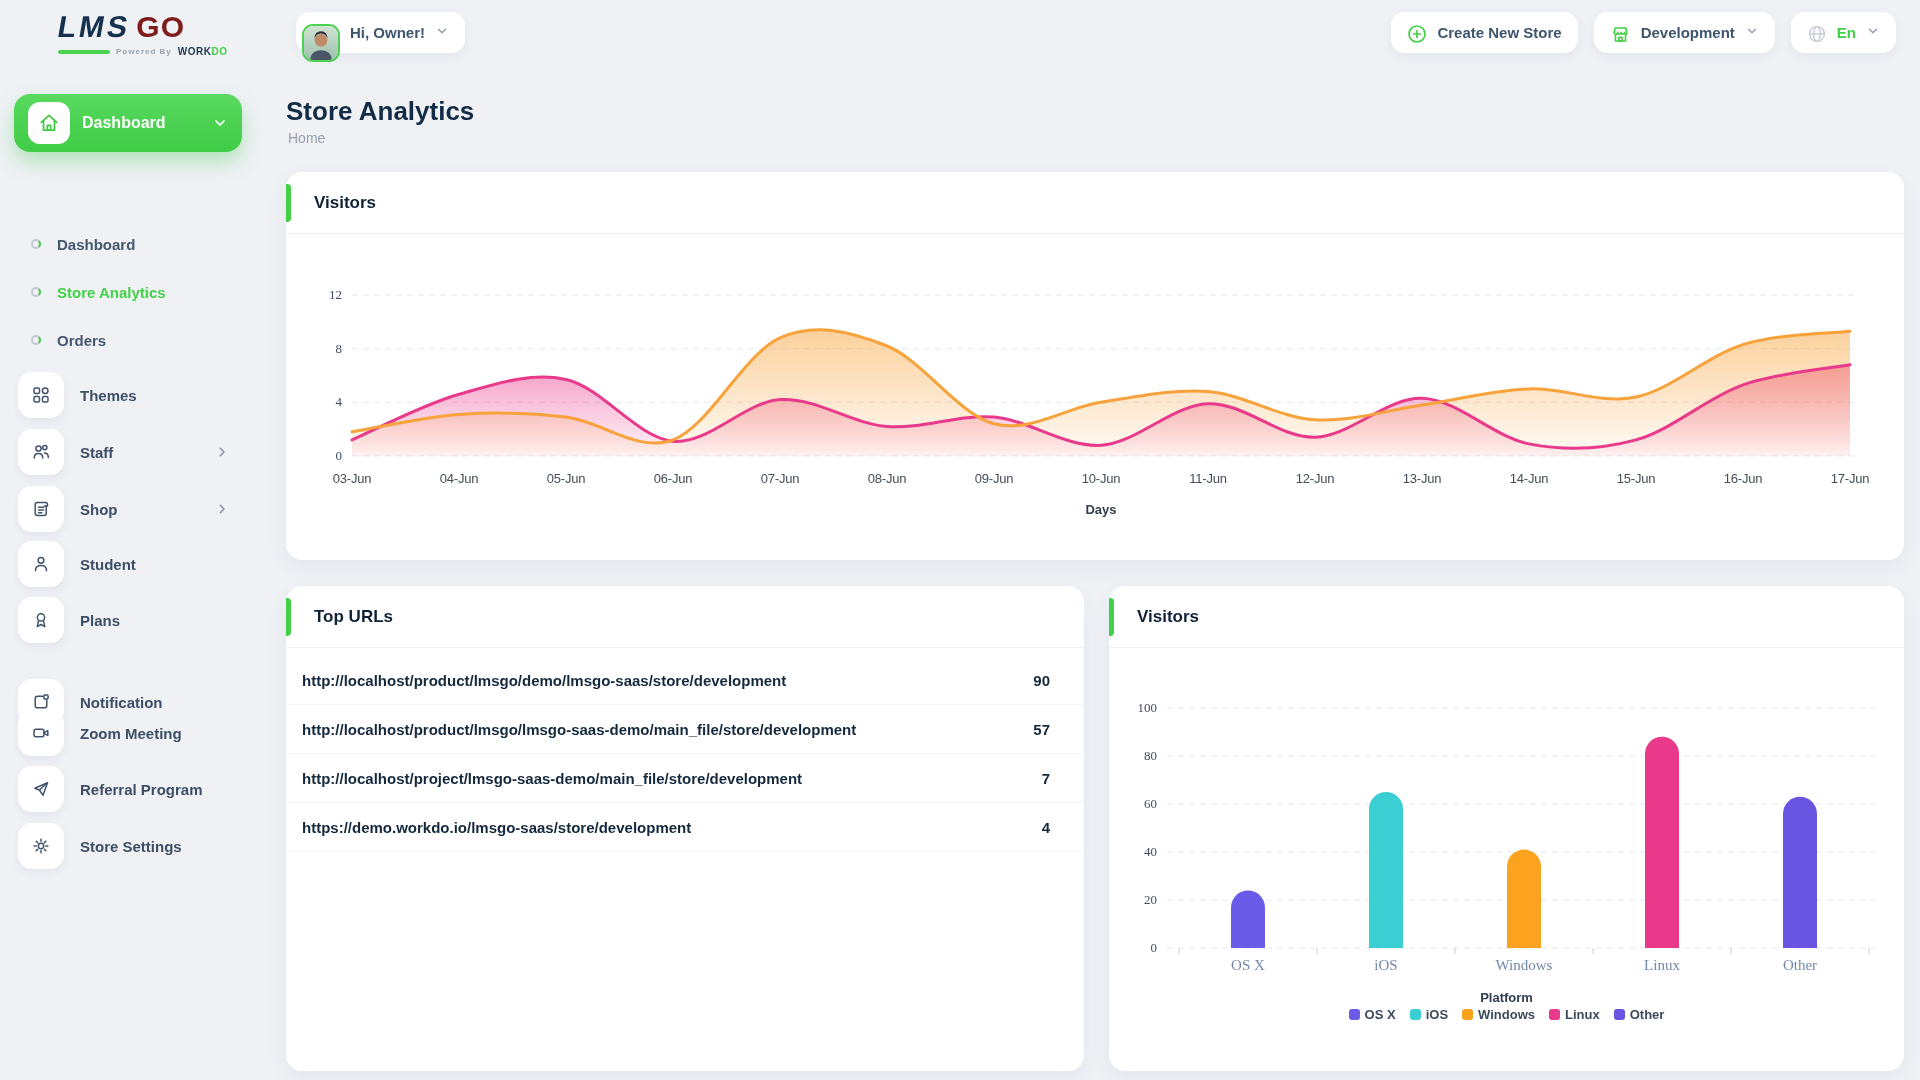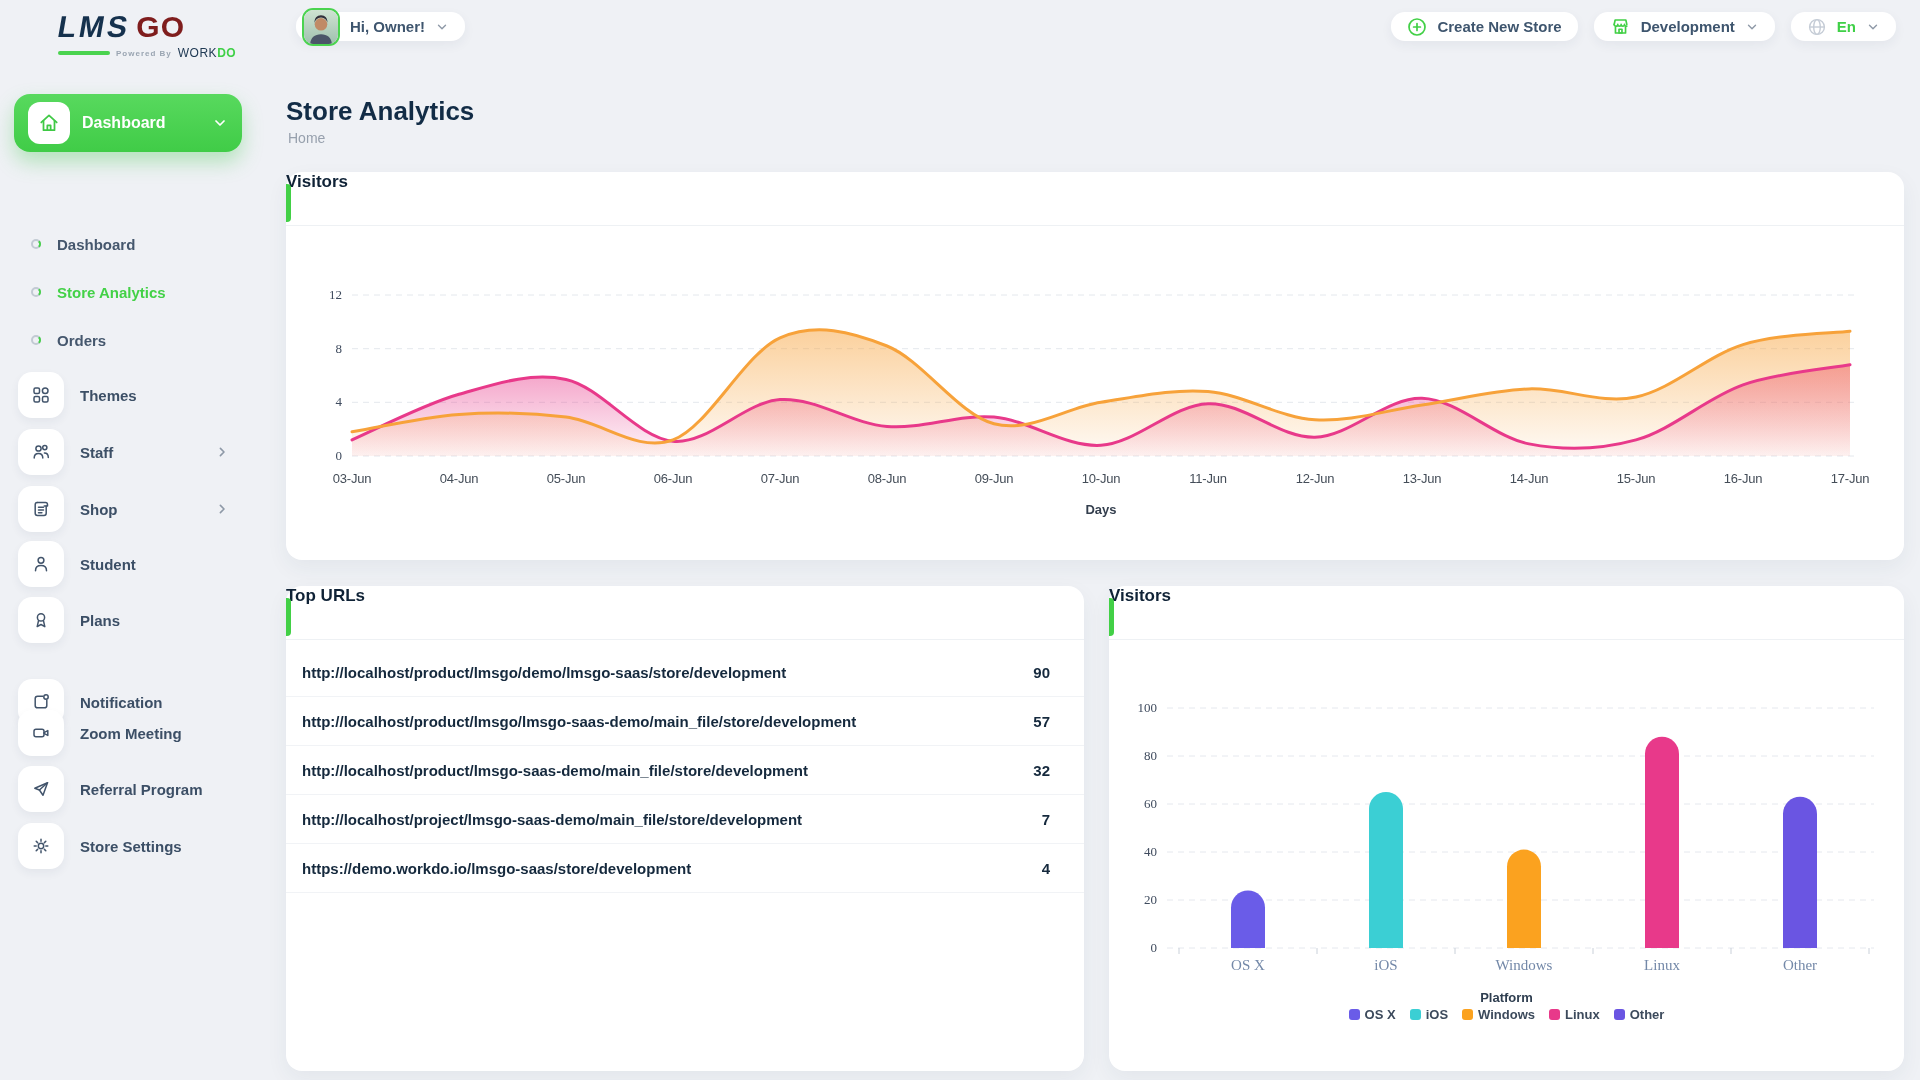--- a/index.html
+++ b/index.html
@@ -8,25 +8,25 @@
 
   
   .topbar{position:absolute;top:0;left:0;width:1920px;height:72px}
   .logo{position:absolute;left:58px;top:10px;width:190px}
   .logo-row{display:flex;align-items:baseline}
   .logo-lms{font-size:30px;font-weight:800;letter-spacing:3px;color:#15314d;transform:skewX(-10deg);display:inline-block}
   .logo-go{font-size:30px;font-weight:800;letter-spacing:1px;color:#7f1d1d;margin-left:6px}
   .logo-sub{display:flex;align-items:center;gap:6px;margin-top:2px}
   .logo-line{width:52px;height:4px;border-radius:2px;background:#4ad34f}
   .logo-pb{font-size:8px;letter-spacing:1px;color:#9aa5b2;font-weight:600}
-  .logo-wd{font-size:12px;font-weight:400;color:#203a54;letter-spacing:.5px}
+  .logo-wd{font-size:10px;font-weight:700;color:#203a54;letter-spacing:.5px}
   .logo-wd b{color:#3fd047}
 
   .chip{background:#fff;border-radius:14px;box-shadow:0 4px 12px rgba(30,50,80,.06);
-        display:flex;align-items:center;height:29px;padding:12px 16px;gap:10px;
+        display:flex;align-items:flex-start;height:41px;padding:12px 16px;gap:10px;
         font-size:15px;font-weight:600;color:#3e556e;cursor:pointer}
   .user-chip{position:absolute;left:296px;top:12px;padding-left:6px}
   .avatar{width:38px;height:38px;border-radius:11px;border:2px solid #4ad34f;overflow:hidden;flex:0 0 auto}
   .topbar-right{position:absolute;right:24px;top:12px;display:flex;gap:16px}
   .lang-en{color:#3fd047;font-weight:700}
 
   
   .sidebar{position:absolute;left:0;top:72px;width:260px;height:1008px}
   .side-pill{position:absolute;left:14px;top:22px;width:228px;height:58px;border-radius:16px;
              background:linear-gradient(180deg,#58d95e,#40cc47);
@@ -42,21 +42,21 @@
                   display:flex;align-items:center;justify-content:center;flex:0 0 auto}
   .nav-item .lbl{font-size:15px;font-weight:600;color:#3c4f66}
   .nav-item .chev{position:absolute;right:16px;display:flex}
 
   
   .main{position:absolute;left:286px;top:72px;width:1618px}
   .page-title{position:absolute;left:0;top:24px;font-size:26px;font-weight:700;color:#122c46}
   .breadcrumb{position:absolute;left:2px;top:58px;font-size:14px;color:#97a0ad}
 
   .card{position:absolute;background:#fff;border-radius:16px;box-shadow:0 8px 22px rgba(40,60,90,.06)}
-  .card-head{position:relative;height:54px;border-bottom:1px solid #eef1f4;display:flex;}
+  .card-head{position:relative;height:62px;border-bottom:1px solid #eef1f4;display:flex;align-items:center;padding-left:28px}
   .accent{position:absolute;left:0;top:12px;width:5px;height:38px;background:#42d046;border-radius:0 4px 4px 0}
   .card-title{font-size:17px;font-weight:700;color:#0f2236}
 
   .card-visitors{left:0;top:100px;width:1618px;height:388px}
   .card-urls{left:0;top:514px;width:798px;height:485px}
   .card-platforms{left:823px;top:514px;width:795px;height:485px}
 
   .url-rows{padding-top:8px}
   .url-row{height:49px;display:flex;align-items:center;justify-content:space-between;
            padding:0 34px 0 16px;border-bottom:1px solid #f1f3f6;cursor:pointer}
@@ -372,24 +372,20 @@
     <div class="url-rows">
       <div class="url-row">
         <span class="url-text">http://localhost/product/lmsgo/demo/lmsgo-saas/store/development</span>
         <span class="url-count">90</span>
       </div>
       <div class="url-row">
         <span class="url-text">http://localhost/product/lmsgo/lmsgo-saas-demo/main_file/store/development</span>
         <span class="url-count">57</span>
       </div>
       <div class="url-row">
-        <span class="url-text">http://localhost/product/lmsgo-saas-demo/main_file/store/development</span>
-        <span class="url-count">32</span>
-      </div>
-      <div class="url-row">
         <span class="url-text">http://localhost/project/lmsgo-saas-demo/main_file/store/development</span>
         <span class="url-count">7</span>
       </div>
       <div class="url-row">
         <span class="url-text">https://demo.workdo.io/lmsgo-saas/store/development</span>
         <span class="url-count">4</span>
       </div>
     </div>
   </div>
 

